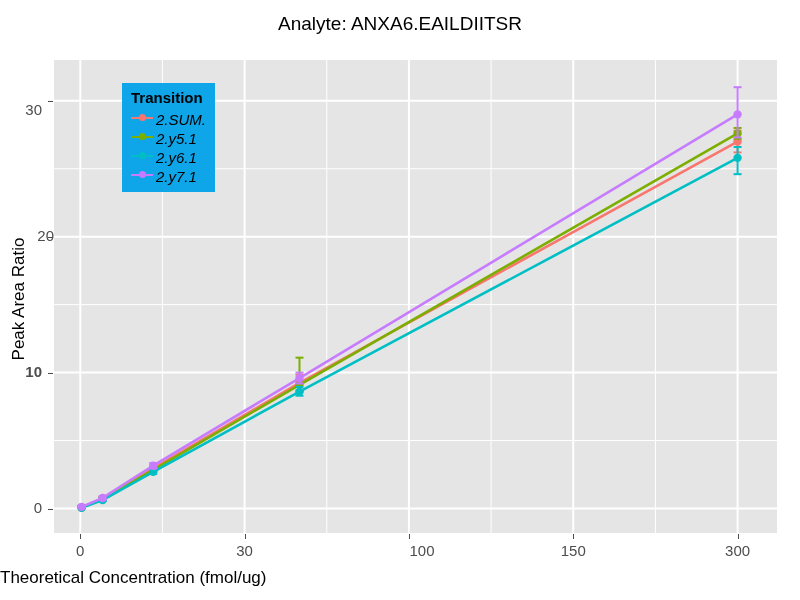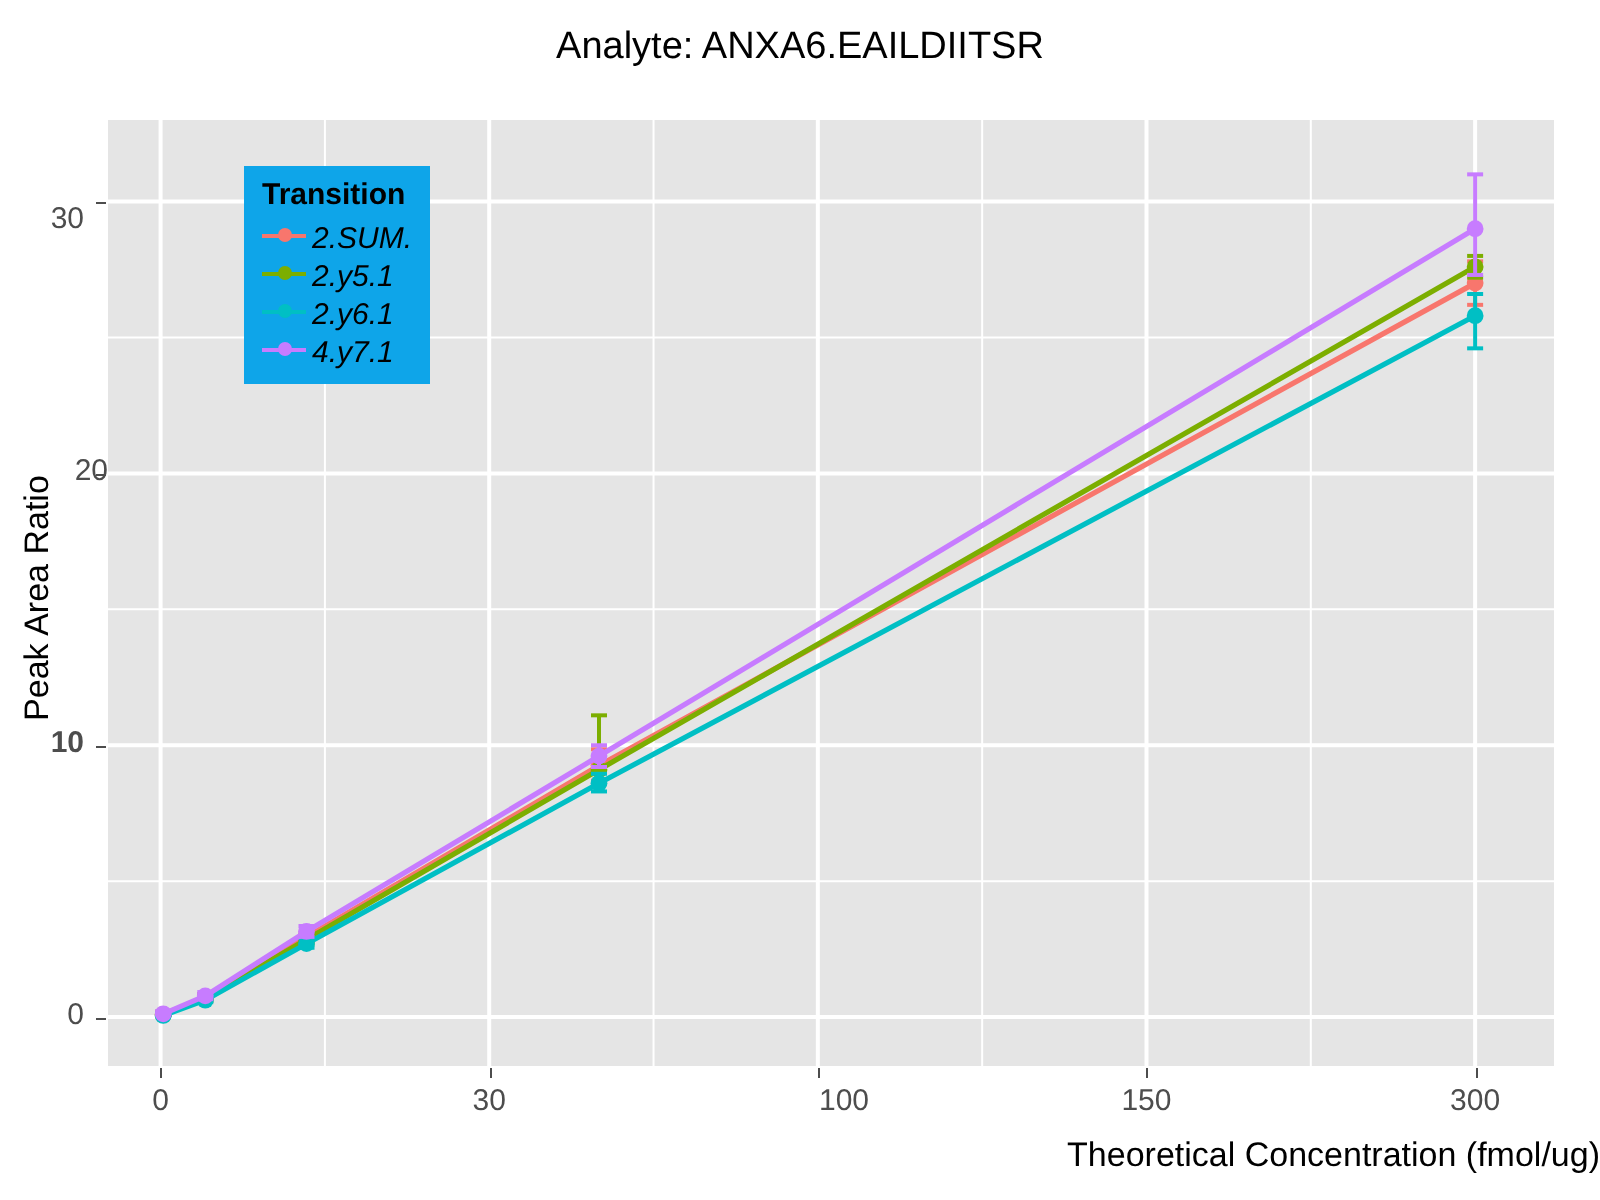--- a/index.html
+++ b/index.html
@@ -30,21 +30,21 @@
     text-align: center;
     font-size: 19px;
     color: #000000;
     font-family: "Liberation Sans", sans-serif;
   }
   #x-axis-label {
     position: absolute;
     left: 0;
     top: 568px;
     width: 800px;
-    text-align: right;
+    text-align: left;
     font-size: 17px;
     color: #000000;
   }
   #y-axis-label {
     position: absolute;
     left: -91px;
     top: 289px;
     width: 220px;
     text-align: center;
     font-size: 17px;
@@ -316,18 +316,18 @@
             <span class="kline" style="background: rgb(0, 191, 196);"></span>
             <span class="kdot" style="background: rgb(0, 191, 196);"></span>
           </span>
           <span class="legend-label">2.y6.1</span>
         </div>
         <div class="legend-item">
           <span class="legend-key">
             <span class="kline" style="background: rgb(199, 124, 255);"></span>
             <span class="kdot" style="background: rgb(199, 124, 255);"></span>
           </span>
-          <span class="legend-label">4.y7.1</span>
+          <span class="legend-label">2.y7.1</span>
         </div>
       </div>
   </div>
 
 </div>
 
 </body></html>

